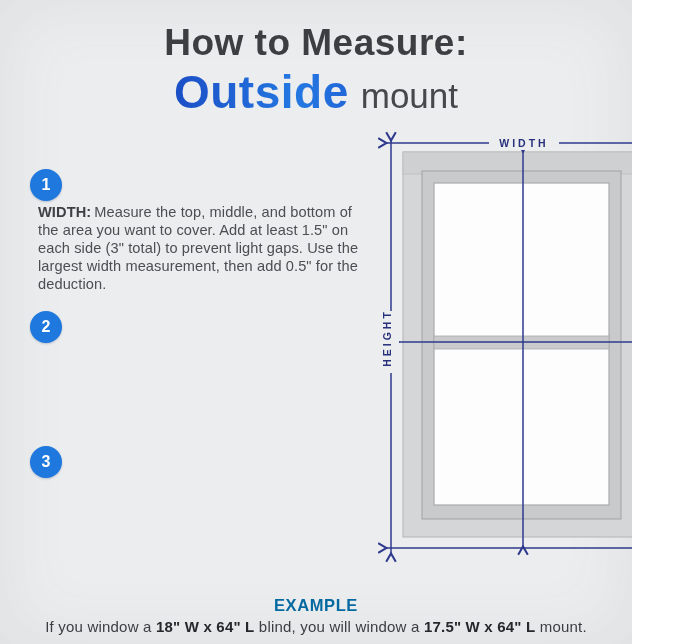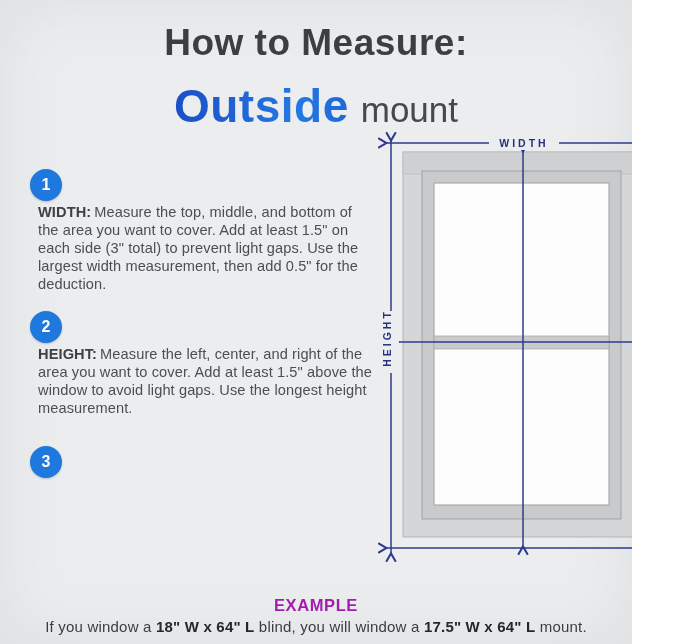--- a/index.html
+++ b/index.html
@@ -8,21 +8,21 @@
     position:relative; width:632px; height:644px; overflow:hidden;
     background:#ecedee;
     box-shadow: inset 0 0 70px rgba(90,95,105,0.10);
     font-family:"Liberation Sans", sans-serif;
   }
   
   .title-wrap { position:absolute; top:24px; left:0; width:100%; text-align:center; }
   .title-line1 {
     font-size:37px; font-weight:600; color:#3d3e42; letter-spacing:0.5px; line-height:1.05;
   }
-  .title-line2 { margin-top:16px; white-space:nowrap; }
+  .title-line2 { margin-top:2px; white-space:nowrap; }
   .title-highlight {
     font-size:46px; font-weight:800; letter-spacing:0.5px;
     color:#1d60d5;
     background:linear-gradient(90deg,#1b4ec6 0%, #2478e2 70%, #2167d8 100%);
     -webkit-background-clip:text; background-clip:text; -webkit-text-fill-color:transparent;
   }
   .title-rest { font-size:35px; font-weight:500; color:#47484c; margin-left:12px; }
   
   .step { position:absolute; left:30px; width:342px; }
   .step-1 { top:169px; }
@@ -42,21 +42,21 @@
   .step-label { font-weight:700; color:#3f4044; margin-right:3px; }
   
   .diagram { position:absolute; left:378px; top:130px; }
   .diagram text {
     font-family:"Liberation Sans", sans-serif;
     font-size:10.5px; font-weight:700; letter-spacing:3px; fill:#27307c;
   }
   
   .example-heading {
     position:absolute; top:596px; left:0; width:100%; text-align:center;
-    font-size:16.5px; font-weight:800; letter-spacing:0.6px; color:#a21caf;
+    font-size:16.5px; font-weight:800; letter-spacing:0.6px; color:#0369a1;
   }
   .example-line {
     position:absolute; top:618px; left:0; width:100%; text-align:center;
     font-size:15px; color:#3c3d41; letter-spacing:0.2px;
   }
   .example-line b { color:#26272b; font-weight:700; }
 </style>
 </head>
 <body>
 
@@ -69,21 +69,20 @@
     </div>
   </div>
 
   <div class="step step-1">
     <div class="step-badge">1</div>
     <p class="step-text"><span class="step-label">WIDTH:</span><span>Measure the top, middle, and bottom of the area you want to cover. Add at least 1.5" on each side (3" total) to prevent light gaps. Use the largest width measurement, then add 0.5" for the deduction.</span></p>
   </div>
 
   <div class="step step-2">
     <div class="step-badge">2</div>
-    <p class="step-text"><span class="step-label">HEIGHT:</span><span>Measure the left, center, and right of the area you want to cover. Add at least 1.5" above the window to avoid light gaps. Use the longest height measurement.</span></p>
   </div>
 
   <div class="step step-3">
     <div class="step-badge">3</div>
   </div>
 
   <svg class="diagram" width="296" height="448" viewBox="0 0 296 448">
     <defs>
       <marker id="arrowV" viewBox="0 0 10 10" refX="1.5" refY="5" markerWidth="8" markerHeight="8" orient="auto-start-reverse">
         <path d="M8 1 L1 5 L8 9" fill="none" stroke="#2e3a8e" stroke-width="1.7"></path>

